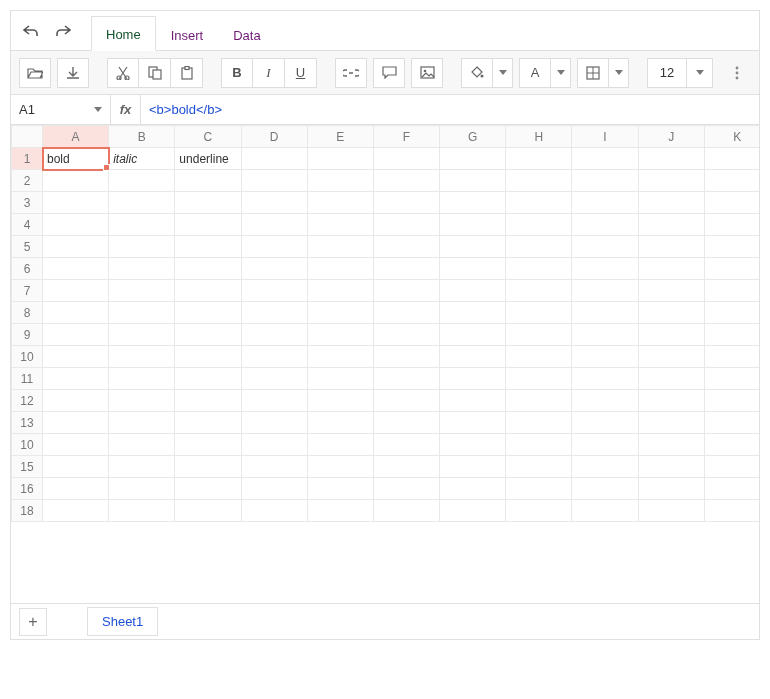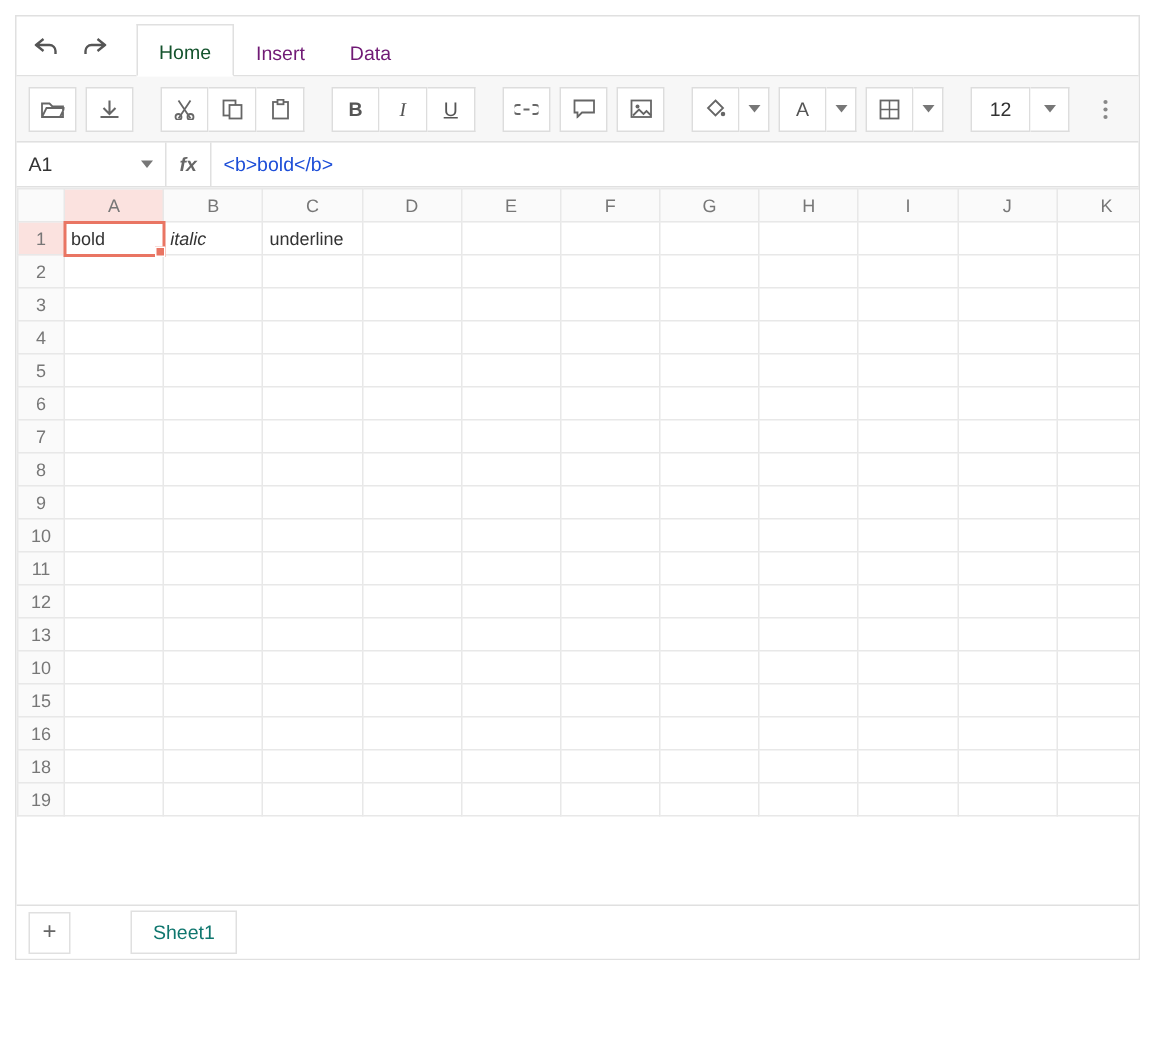--- a/index.html
+++ b/index.html
@@ -46,21 +46,21 @@
   td.active { outline: 2px solid #e97563; outline-offset: -1px; position: relative; }
   td.active::after { content:""; position:absolute; right:-2px; bottom:-2px; width:5px; height:5px; background:#e97563; border:1px solid #fff; }
   .bold { font-weight: normal; }
   .italic { font-style: italic; }
   .underline { }
   .gridcell { width: 64px; }
 
   
   .sheetbar { height: 36px; display: flex; align-items: center; border-top: 1px solid #e0e0e0; padding: 0 8px; gap: 10px; background:#fff; }
   .sheet-add { width: 28px; height: 28px; border: 1px solid #e0e0e0; display:flex; align-items:center; justify-content:center; cursor:pointer; }
-  .sheet-tab { padding: 6px 14px; border: 1px solid #e0e0e0; color: #0f766e; margin-left: 30px; background:#fff; }
+  .sheet-tab { padding: 6px 14px; border: 1px solid #e0e0e0; color: #1d4ed8; margin-left: 30px; background:#fff; }
 
   .chev { width:0; height:0; border-left:4px solid transparent; border-right:4px solid transparent; border-top:5px solid #777; }
 </style>
 </head>
 <body>
 
 <div class="app">
   <div class="frame">
 
     <div class="tabs-row">
@@ -461,34 +461,20 @@
               <td class="gridcell"></td>
               <td class="gridcell"></td>
               <td class="gridcell"></td>
               <td class="gridcell"></td>
               <td class="gridcell"></td>
               <td class="gridcell"></td>
               <td class="gridcell"></td>
               <td class="gridcell"></td>
               <td class="gridcell"></td>
             </tr>
-            <tr>
-              <th class="rowhdr">19</th>
-              <td class="gridcell"></td>
-              <td class="gridcell"></td>
-              <td class="gridcell"></td>
-              <td class="gridcell"></td>
-              <td class="gridcell"></td>
-              <td class="gridcell"></td>
-              <td class="gridcell"></td>
-              <td class="gridcell"></td>
-              <td class="gridcell"></td>
-              <td class="gridcell"></td>
-              <td class="gridcell"></td>
-            </tr>
           </tbody>
         </table>
     </div>
 
     <div class="sheetbar">
       <div class="sheet-add">
           <span style="color:#666;font-size:16px;line-height:1">+</span>
         </div>
       <div class="sheet-tab">Sheet1</div>
     </div>

